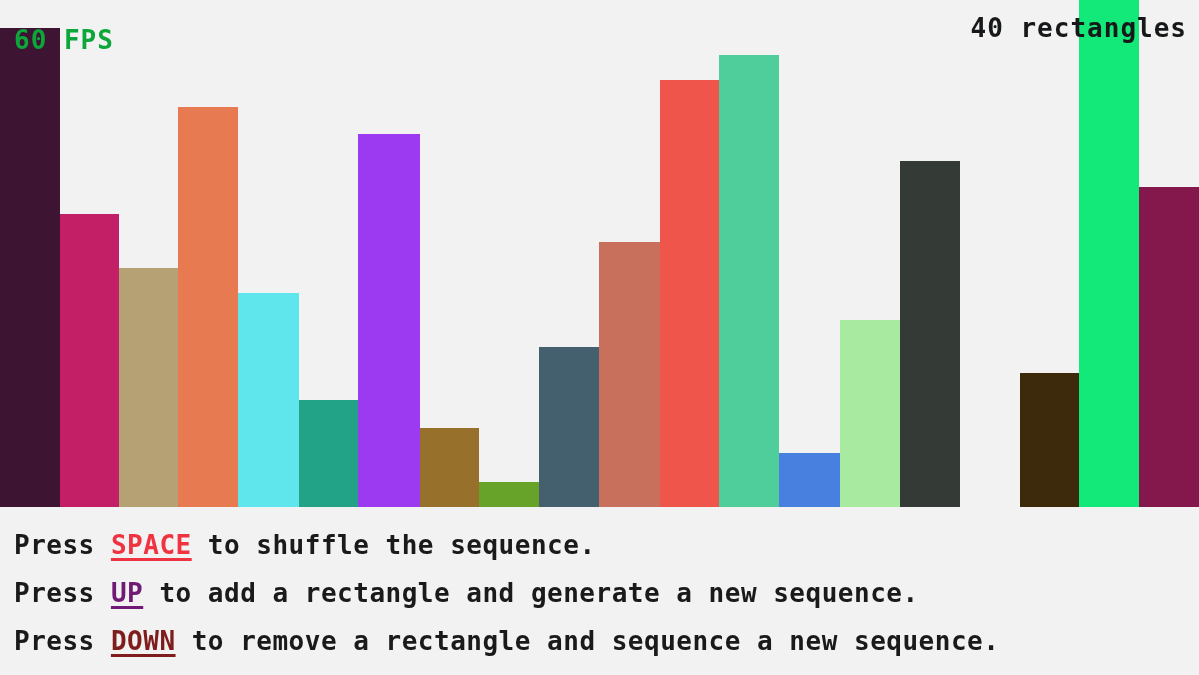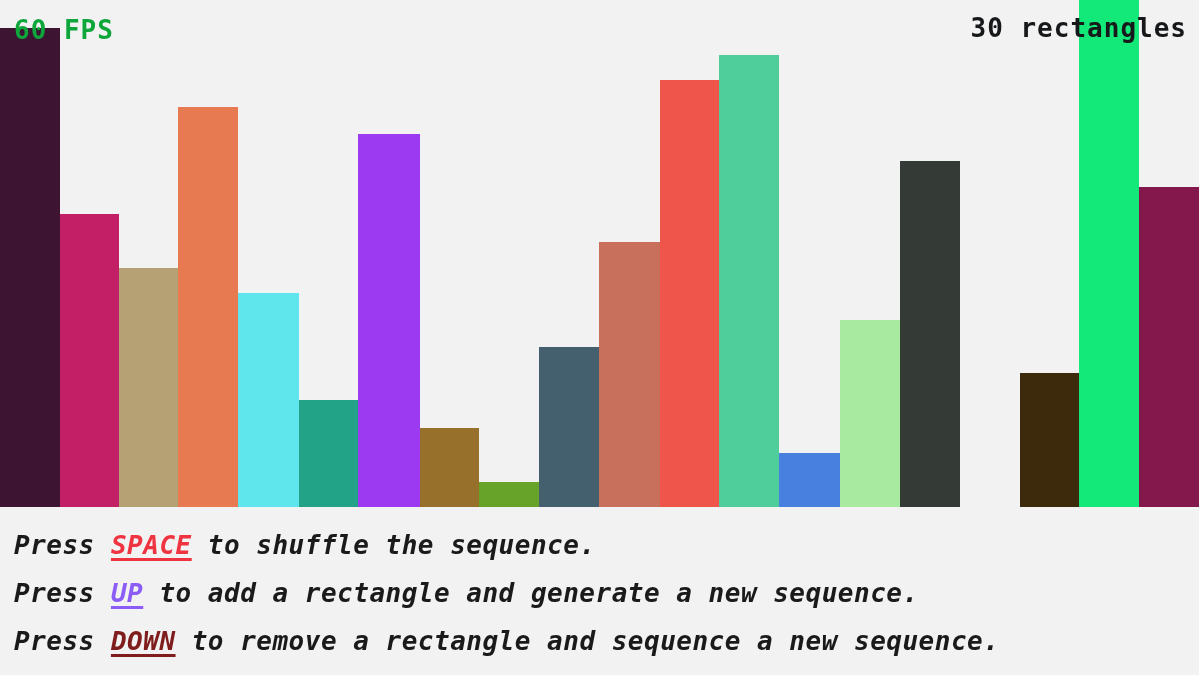--- a/index.html
+++ b/index.html
@@ -27,21 +27,21 @@
     height: 507px;
   }
   .bar {
     position: absolute;
     bottom: 0;
   }
   
   #fps-counter {
     position: absolute;
     left: 14px;
-    top: 15px;
+    top: 25px;
     font-family: "DejaVu Sans Mono", monospace;
     font-size: 26px;
     letter-spacing: 1px;
     font-weight: bold;
     color: #0ca63a;
     white-space: nowrap;
     z-index: 5;
   }
   #rect-count {
     position: absolute;
@@ -58,21 +58,20 @@
   
   #instructions {
     position: absolute;
     left: 0;
     top: 507px;
     width: 1199px;
     height: 168px;
     background: #f2f2f2;
     padding: 14px 0 0 14px;
     box-sizing: border-box;
-    font-style: italic;
   }
   .instruction-line {
     font-family: "DejaVu Sans Mono", monospace;
     font-size: 26px;
     letter-spacing: 0.5px;
     font-weight: bold;
     color: #1a1a1a;
     line-height: 48px;
     white-space: nowrap;
   }
@@ -105,21 +104,21 @@
       <div class="bar" style="left: 779px; width: 61px; height: 54px; background: rgb(72, 128, 224);"></div>
       <div class="bar" style="left: 840px; width: 60px; height: 187px; background: rgb(168, 235, 160);"></div>
       <div class="bar" style="left: 900px; width: 60px; height: 346px; background: rgb(52, 58, 54);"></div>
       <div class="bar" style="left: 1020px; width: 59px; height: 134px; background: rgb(61, 42, 12);"></div>
       <div class="bar" style="left: 1079px; width: 60px; height: 507px; background: rgb(18, 233, 120);"></div>
       <div class="bar" style="left: 1139px; width: 60px; height: 320px; background: rgb(132, 23, 76);"></div>
     </div>
 
   <div id="fps-counter" style="color: rgb(12, 166, 58);">60 FPS</div>
 
-  <div id="rect-count" style="color: rgb(22, 24, 26);">30 rectangles</div>
+  <div id="rect-count" style="color: rgb(22, 24, 26);">40 rectangles</div>
 
   <div id="instructions">
       <div class="instruction-line"><span>Press </span><span class="key" style="color: rgb(239, 51, 64);">SPACE</span><span> to shuffle the sequence.</span></div>
-      <div class="instruction-line"><span>Press </span><span class="key" style="color: #8b5cf6;">UP</span><span> to add a rectangle and generate a new sequence.</span></div>
+      <div class="instruction-line"><span>Press </span><span class="key" style="color: #701a75;">UP</span><span> to add a rectangle and generate a new sequence.</span></div>
       <div class="instruction-line"><span>Press </span><span class="key" style="color: #7f1d1d;">DOWN</span><span> to remove a rectangle and sequence a new sequence.</span></div>
     </div>
 
 </div>
 
 </body></html>

